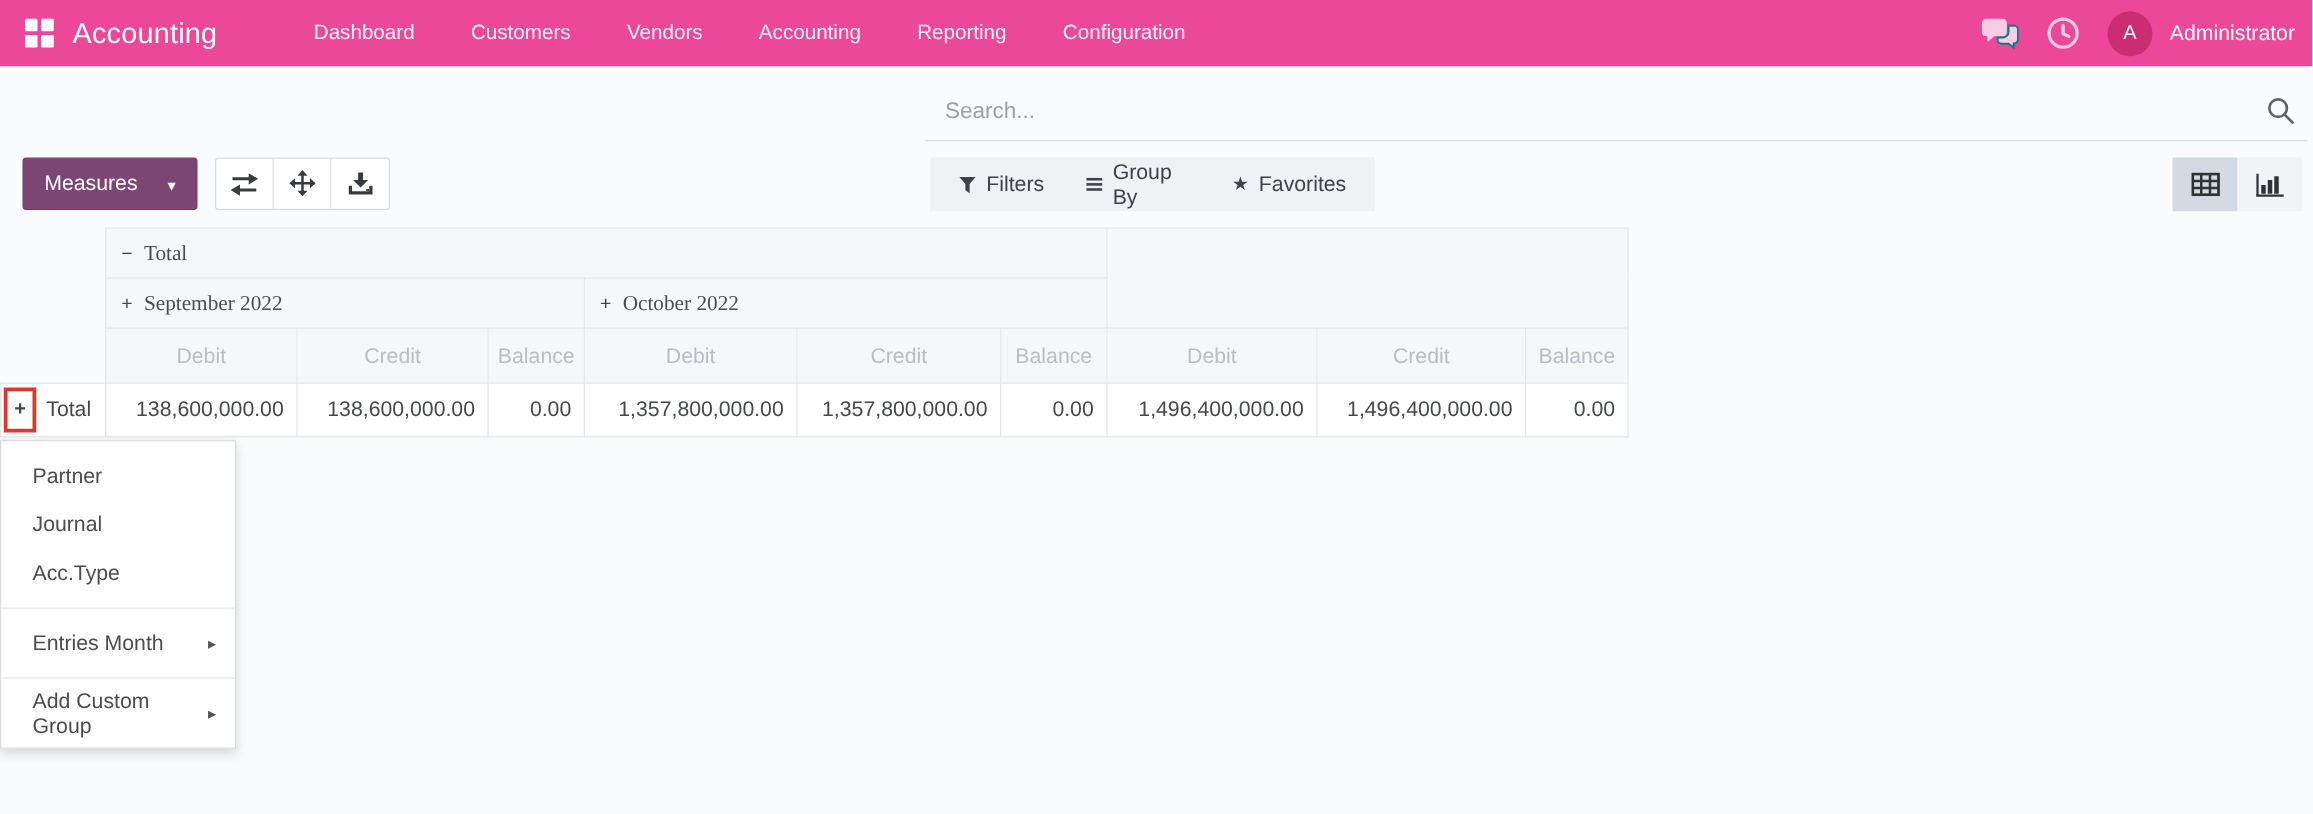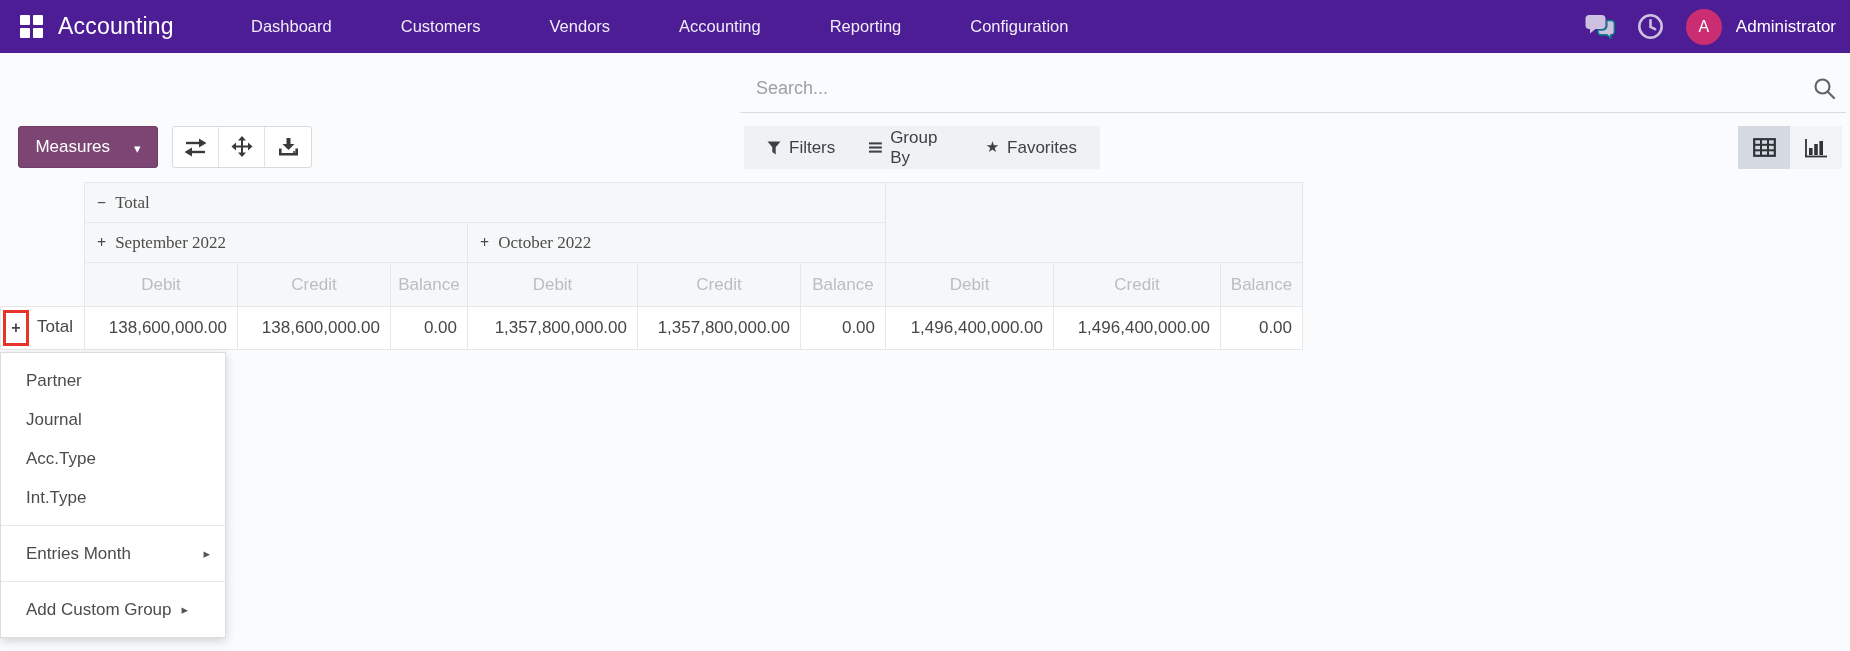--- a/index.html
+++ b/index.html
@@ -1,25 +1,25 @@
 <!DOCTYPE html>
 <html><head>
 <meta charset="utf-8">
 <style>
   * { margin:0; padding:0; box-sizing:border-box; }
   html,body { width:1850px; height:651px; }
   body { font-family:"Liberation Sans", sans-serif; background:#fafbfc; overflow:hidden; }
   #screen { position:relative; width:1850px; height:651px; background:#fafbfc; }
 
   
-  .navbar { position:absolute; left:0; top:0; width:1850px; height:53px; background:#4c1d95; display:flex; align-items:center; }
+  .navbar { position:absolute; left:0; top:0; width:1850px; height:53px; background:#ec4899; display:flex; align-items:center; }
   .apps-btn { position:absolute; left:20px; top:15px; width:23px; height:23px; display:grid; grid-template-columns:10px 10px; grid-template-rows:10px 10px; gap:3px; cursor:pointer; }
   .apps-btn div { background:#ffffff; border-radius:1px; }
   .brand { position:absolute; left:58px; top:0; height:53px; line-height:53px; color:#ffffff; font-size:23px; letter-spacing:.2px; cursor:pointer; }
-  .nav-menu { position:absolute; left:251px; top:0; height:53px; display:flex; align-items:center; gap:69px; }
+  .nav-menu { position:absolute; left:251px; top:0; height:53px; display:flex; align-items:center; gap:45px; }
   .nav-item { color:rgba(255,255,255,.92); font-size:16.5px; cursor:pointer; white-space:nowrap; }
   .nav-right { position:absolute; right:14px; top:0; height:53px; display:flex; align-items:center; gap:22px; }
   .nav-icon { display:flex; align-items:center; cursor:pointer; }
   .avatar { width:36px; height:36px; border-radius:50%; background:#ca2d72; color:#ffffff; font-size:16px; display:flex; align-items:center; justify-content:center; cursor:pointer; }
   .user-name { color:#ffffff; font-size:17px; cursor:pointer; margin-left:-8px; }
 
   
   .page-title { position:absolute; left:18px; top:72px; font-size:22px; color:#4c4c4c; }
   .search-box { position:absolute; left:740px; top:65px; width:1106px; height:48px; border-bottom:1px solid #dadce0; display:flex; align-items:center; }
   .search-input { flex:1; border:none; outline:none; background:transparent; font-family:"Liberation Sans",sans-serif; font-size:18px; color:#4c1d95; padding-left:16px; }
@@ -49,21 +49,21 @@
   .pivot tr.r3 td { height:44px; }
   .pivot tr.r4 td { height:43px; }
   .grp { background:#f6f7f8; color:#4c4c4c; text-align:left; padding-left:12px; cursor:pointer; }
   .grp .pm { font-weight:700; font-size:16px; color:#45484b; margin-right:9px; }
   .mh { background:#f6f7f8; color:#b9bec4; text-align:center; font-size:16.5px; cursor:pointer;margin-top:16px; }
   .val { background:#ffffff; color:#454748; text-align:right; padding-right:10px; }
   .rowhdr { background:#ffffff; color:#454748; text-align:left; padding-left:2px; cursor:pointer; }
   .expand-box { display:inline-flex; align-items:center; justify-content:center; width:26px; height:36px; border:3px solid #e5342a; margin-right:8px; vertical-align:middle; font-weight:700; font-size:16px; color:#45484b; }
 
   
-  .dropdown { position:absolute; left:0; top:352px; width:226px; background:#ffffff; border:1px solid #dcdcdc; box-shadow:0 3px 9px rgba(0,0,0,.16); padding:8px 0; z-index:10; }
+  .dropdown { position:absolute; left:0; top:352px; width:189px; background:#ffffff; border:1px solid #dcdcdc; box-shadow:0 3px 9px rgba(0,0,0,.16); padding:8px 0; z-index:10; }
   .menu-item { height:39px; display:flex; align-items:center; padding:0 15px 0 25px; font-size:17px; color:#4c4c4c; cursor:pointer; }
   .menu-item.between { justify-content:space-between; }
   .menu-item .sub-arrow { font-size:13px; color:#555; }
   .menu-item .gap-arrow { font-size:13px; color:#555; margin-left:10px; }
   .menu-divider { border-top:1px solid #e9e9e9; margin:8px 0; }
 </style>
 </head>
 <body>
 
 <div id="screen">
@@ -240,21 +240,20 @@
       <td class="val">1,496,400,000.00</td>
       <td class="val">0.00</td>
     </tr>
   </tbody>
     </table>
 
   <div class="dropdown">
     <div class="menu-item">Partner</div>
     <div class="menu-item">Journal</div>
     <div class="menu-item">Acc.Type</div>
-    <div class="menu-item">Int.Type</div>
     <div class="menu-divider"></div>
     <div class="menu-item between">
       <span>Entries Month</span>
       <span class="sub-arrow">▸</span>
     </div>
     <div class="menu-divider"></div>
     <div class="menu-item">
       <span>Add Custom Group</span>
       <span class="gap-arrow">▸</span>
     </div>

